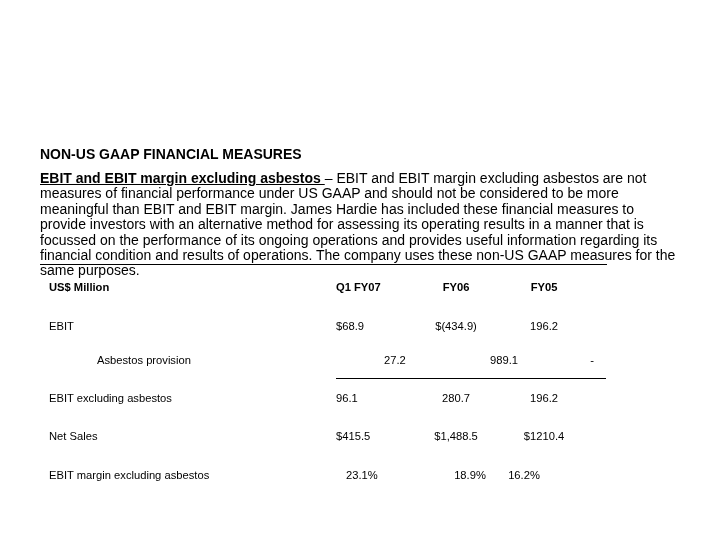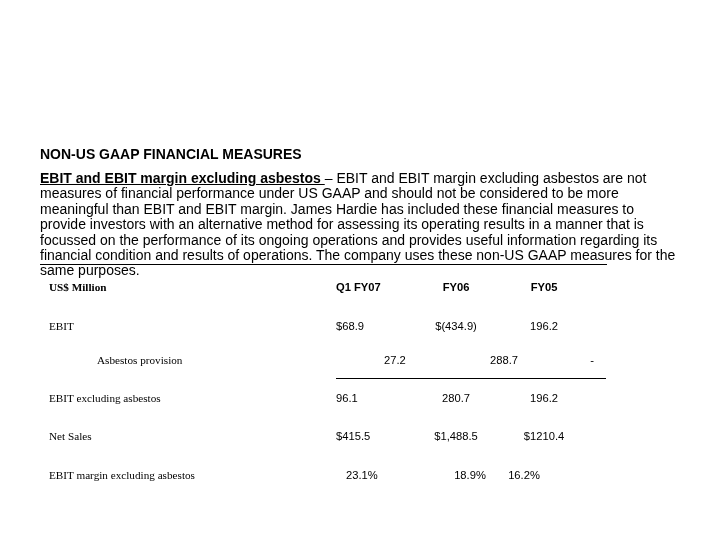--- a/index.html
+++ b/index.html
@@ -17,21 +17,21 @@
   }
   .para .lead { font-weight: bold; text-decoration: underline; }
   .rule {
     position: absolute; height: 1px; background: #000;
   }
   .rule.top { left: 40px; top: 264px; width: 567px; }
   .rule.mid { left: 336px; top: 378px; width: 270px; }
 
   .cell { position: absolute; font-size: 11.2px; white-space: nowrap; }
   .hdr { font-weight: bold; }
-  .lbl { left: 49px; font-family: Liberation Serif, serif; }
+  .lbl { left: 49px; }
   .c1 { left: 336px; width: 60px; }
   .c2 { left: 426px; width: 60px; text-align: center; }
   .c3 { left: 514px; width: 60px; text-align: center; }
 
   .r0 { top: 281px; }
   .r1 { top: 320px; }
   .r2 { top: 354px; margin-left: 48px; }
   .r3 { top: 392px; }
   .r4 { top: 430px; }
   .r5 { top: 469px; }
@@ -58,21 +58,21 @@
   <div class="cell hdr c2 r0">FY06</div>
   <div class="cell hdr c3 r0">FY05</div>
 
   <div class="cell lbl r1">EBIT</div>
   <div class="cell c1 r1">$68.9</div>
   <div class="cell c2 r1">$(434.9)</div>
   <div class="cell c3 r1">196.2</div>
 
   <div class="cell lbl r2">Asbestos provision</div>
   <div class="cell c1 r2">27.2</div>
-  <div class="cell c2 r2">288.7</div>
+  <div class="cell c2 r2">989.1</div>
   <div class="cell c3 r2">-</div>
 
   <div class="rule mid"></div>
 
   <div class="cell lbl r3">EBIT excluding asbestos</div>
   <div class="cell c1 r3">96.1</div>
   <div class="cell c2 r3">280.7</div>
   <div class="cell c3 r3">196.2</div>
 
   <div class="cell lbl r4">Net Sales</div>

